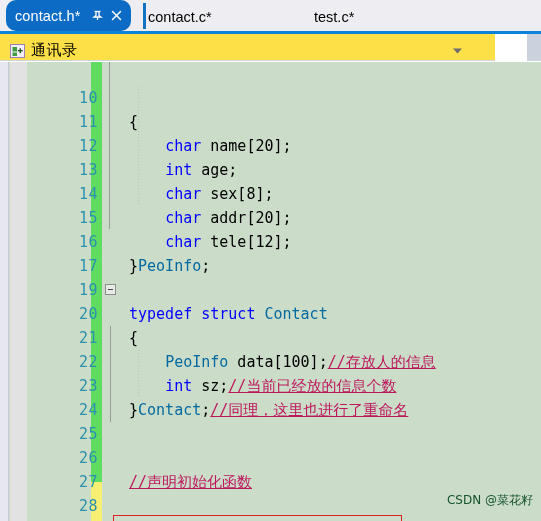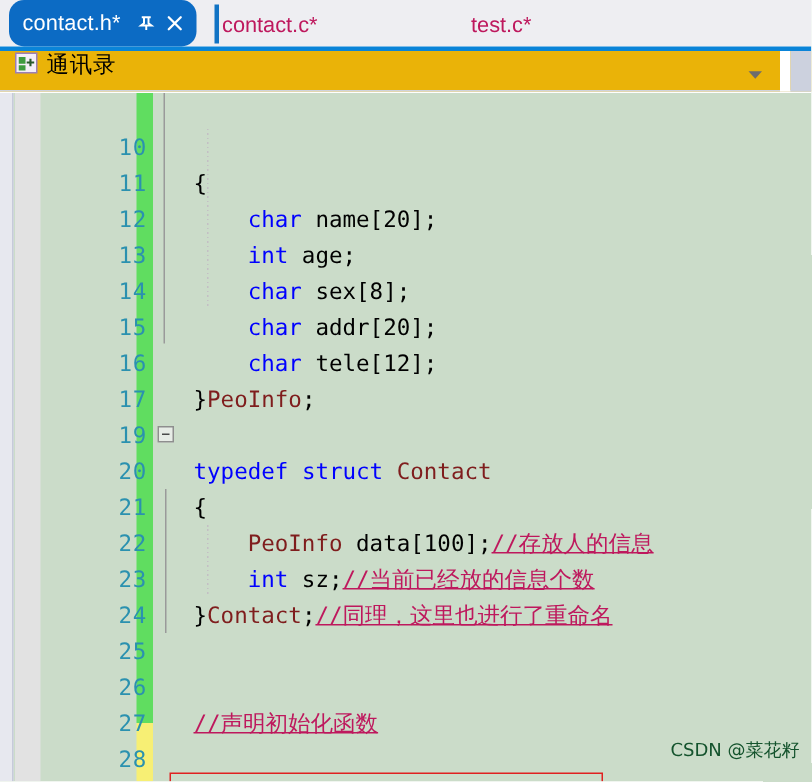--- a/index.html
+++ b/index.html
@@ -52,21 +52,21 @@
     color: #ffffff;
     margin-right: 9px;
     letter-spacing: .1px;
   }
   .tab.inactive {
     background: transparent;
     color: #1e1e1e;
   }
   .tab-contactc { left: 148px; }
   .tab-testc { left: 287px; margin-left: 27px; }
-  .tab.inactive .tab-label { color: #be185d; }
+  .tab.inactive .tab-label { color: #000000; }
 
   .tab-pin {
     width: 15px; height: 15px;
     position: relative;
     margin-right: 4px;
     flex: 0 0 auto;
   }
   .tab-pin svg { display:block; }
   .tab-close {
     width: 15px; height: 15px;
@@ -88,26 +88,26 @@
     position: absolute;
     left: 0; top: 31px;
     width: 541px; height: 3px;
     background: #0a84d8;
   }
 
   
   .navbar {
     position: absolute;
     left: 0; top: 34px;
-    width: 541px; height: 27px;
-    background: #eab308;
+    width: 495px; height: 27px;
+    background: #fde047;
     border-bottom: 1px solid #cfd3dc;
     box-sizing: border-box;
     display: flex;
-    align-items: flex-start;
+    align-items: flex-end;
   }
   .nav-icon {
     margin-left: 10px;
     width: 17px; height: 17px;
     flex: 0 0 auto;
     position: relative;
   }
   .nav-label {
     margin-left: 4px;
     font-size: 15px;
@@ -200,21 +200,21 @@
   .linecode {
     position: absolute;
     left: 113px;
     white-space: pre;
     font-family: "DejaVu Sans Mono", monospace;
     font-size: 15px;
     color: #000000;
   }
   
   .kw   { color: #0000ff; }
-  .type { color: #7f1d1d; }
+  .type { color: #0369a1; }
   .cmt  { color: #be185d; text-decoration: underline; }
   .pln  { color: #000000; }
 
   
   .indent-guide {
     position: absolute;
     width: 1px;
     background: repeating-linear-gradient(to bottom, #c3bfc4 0 1px, transparent 1px 3px);
   }
 

